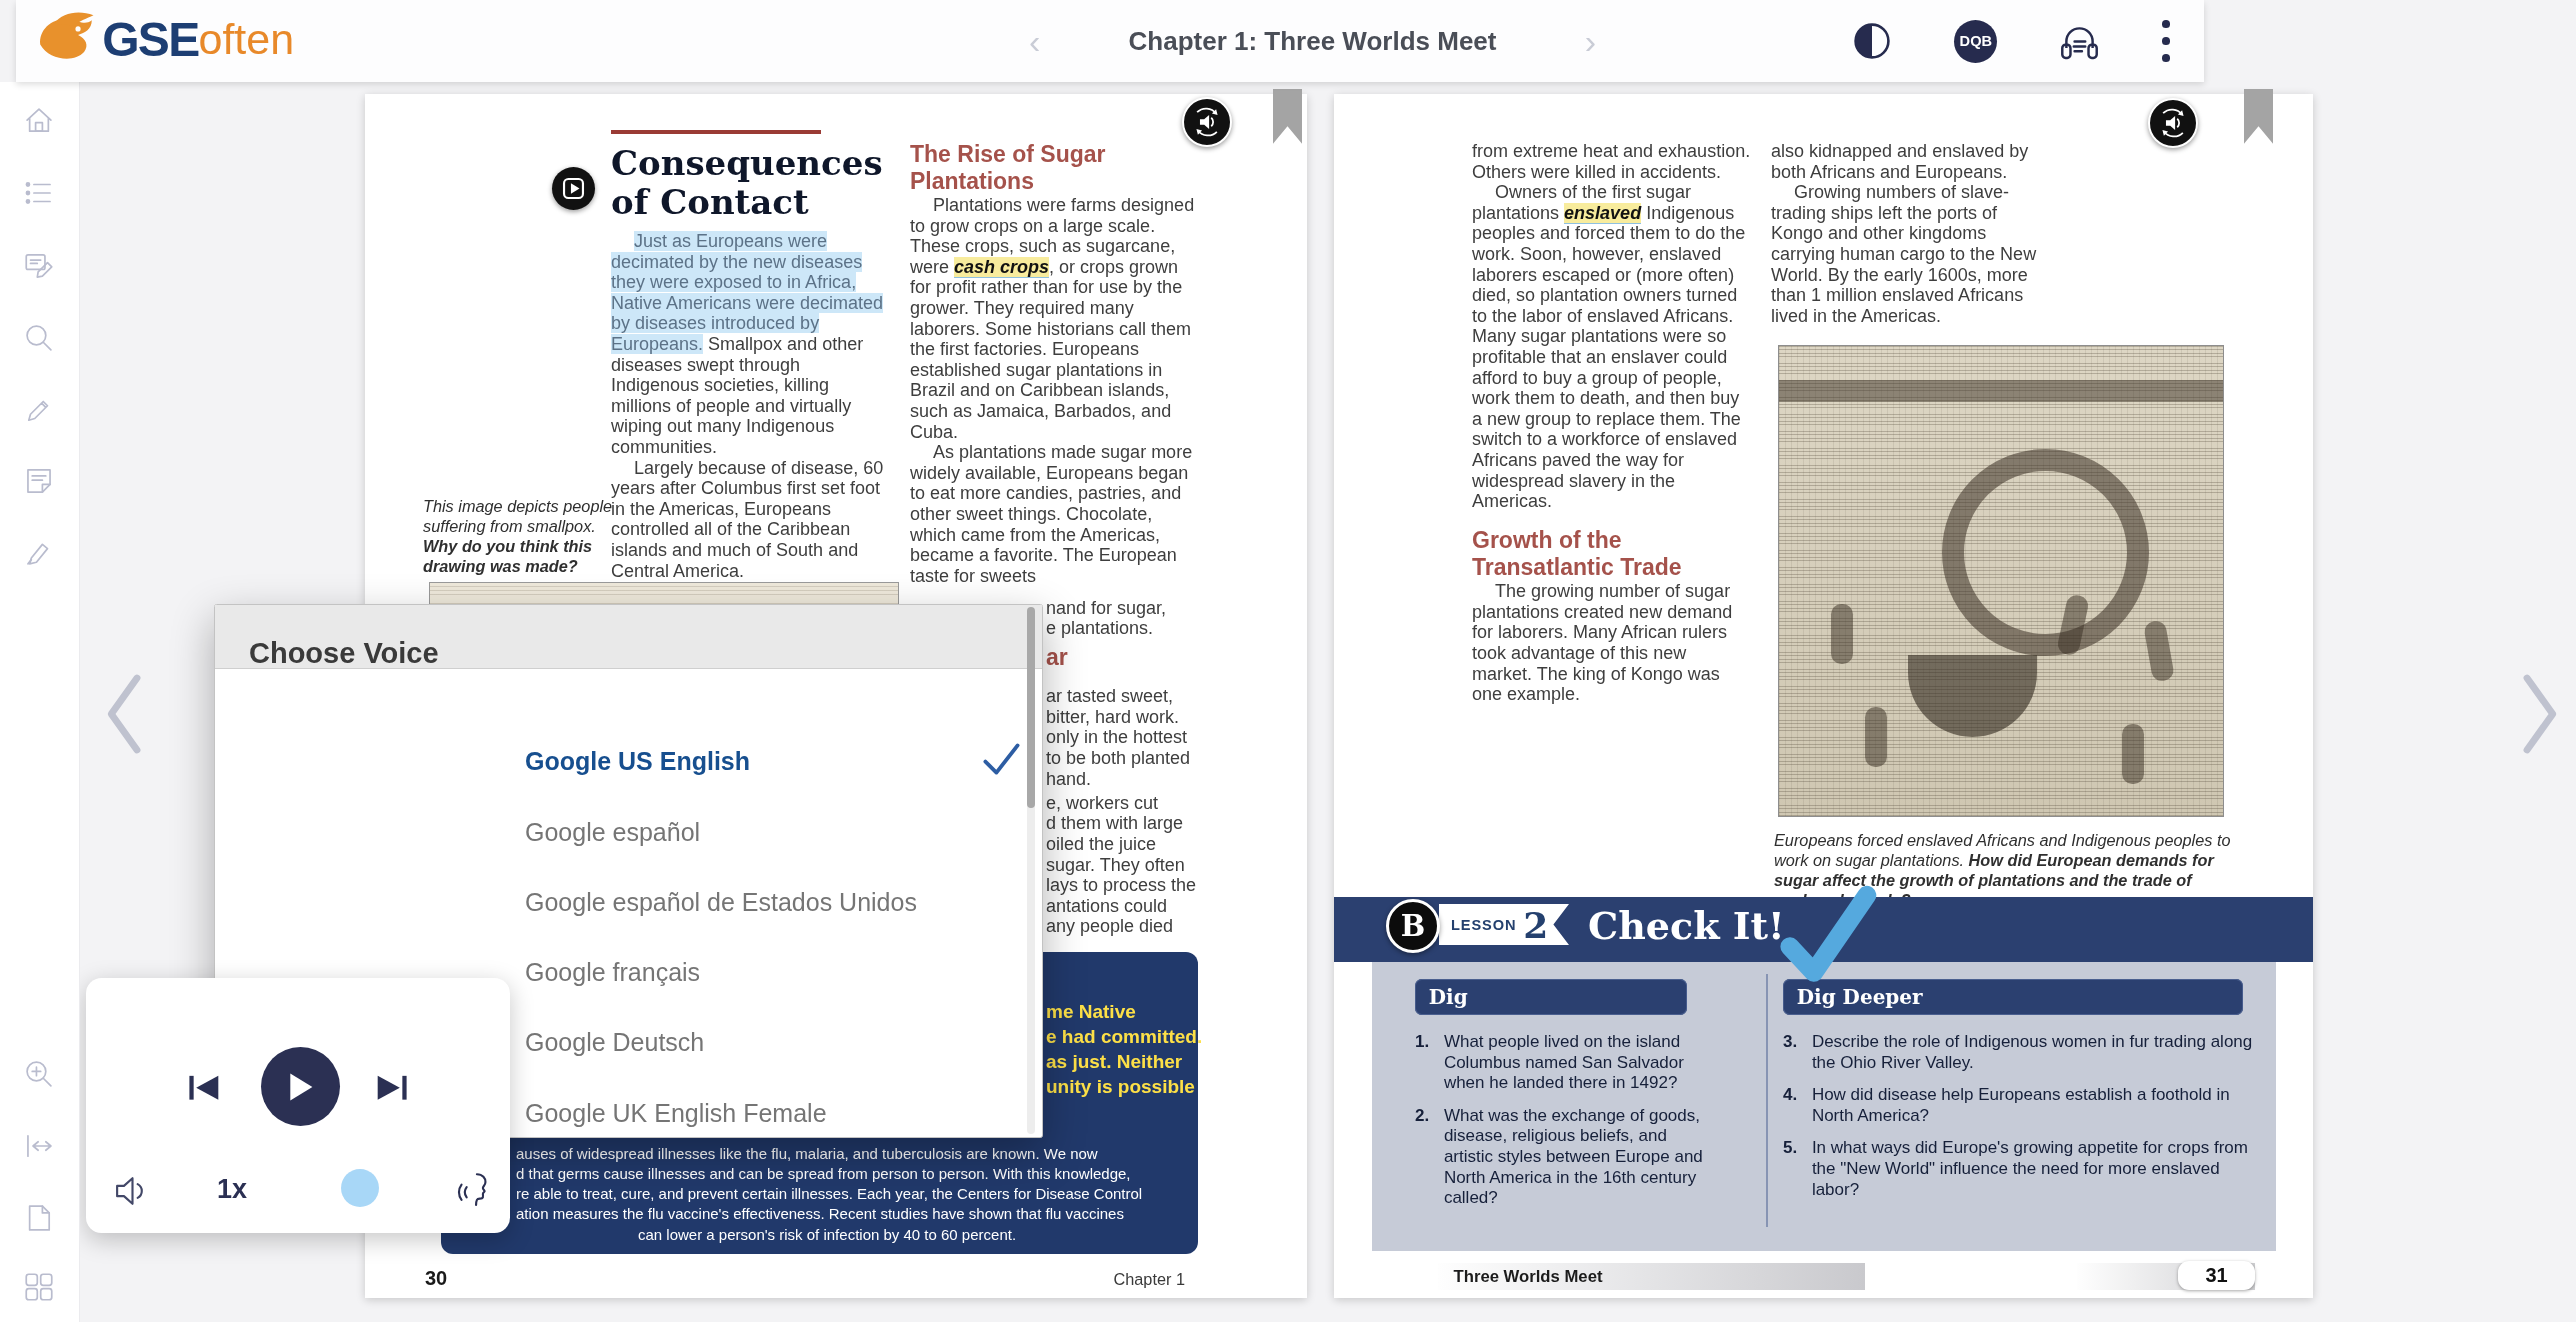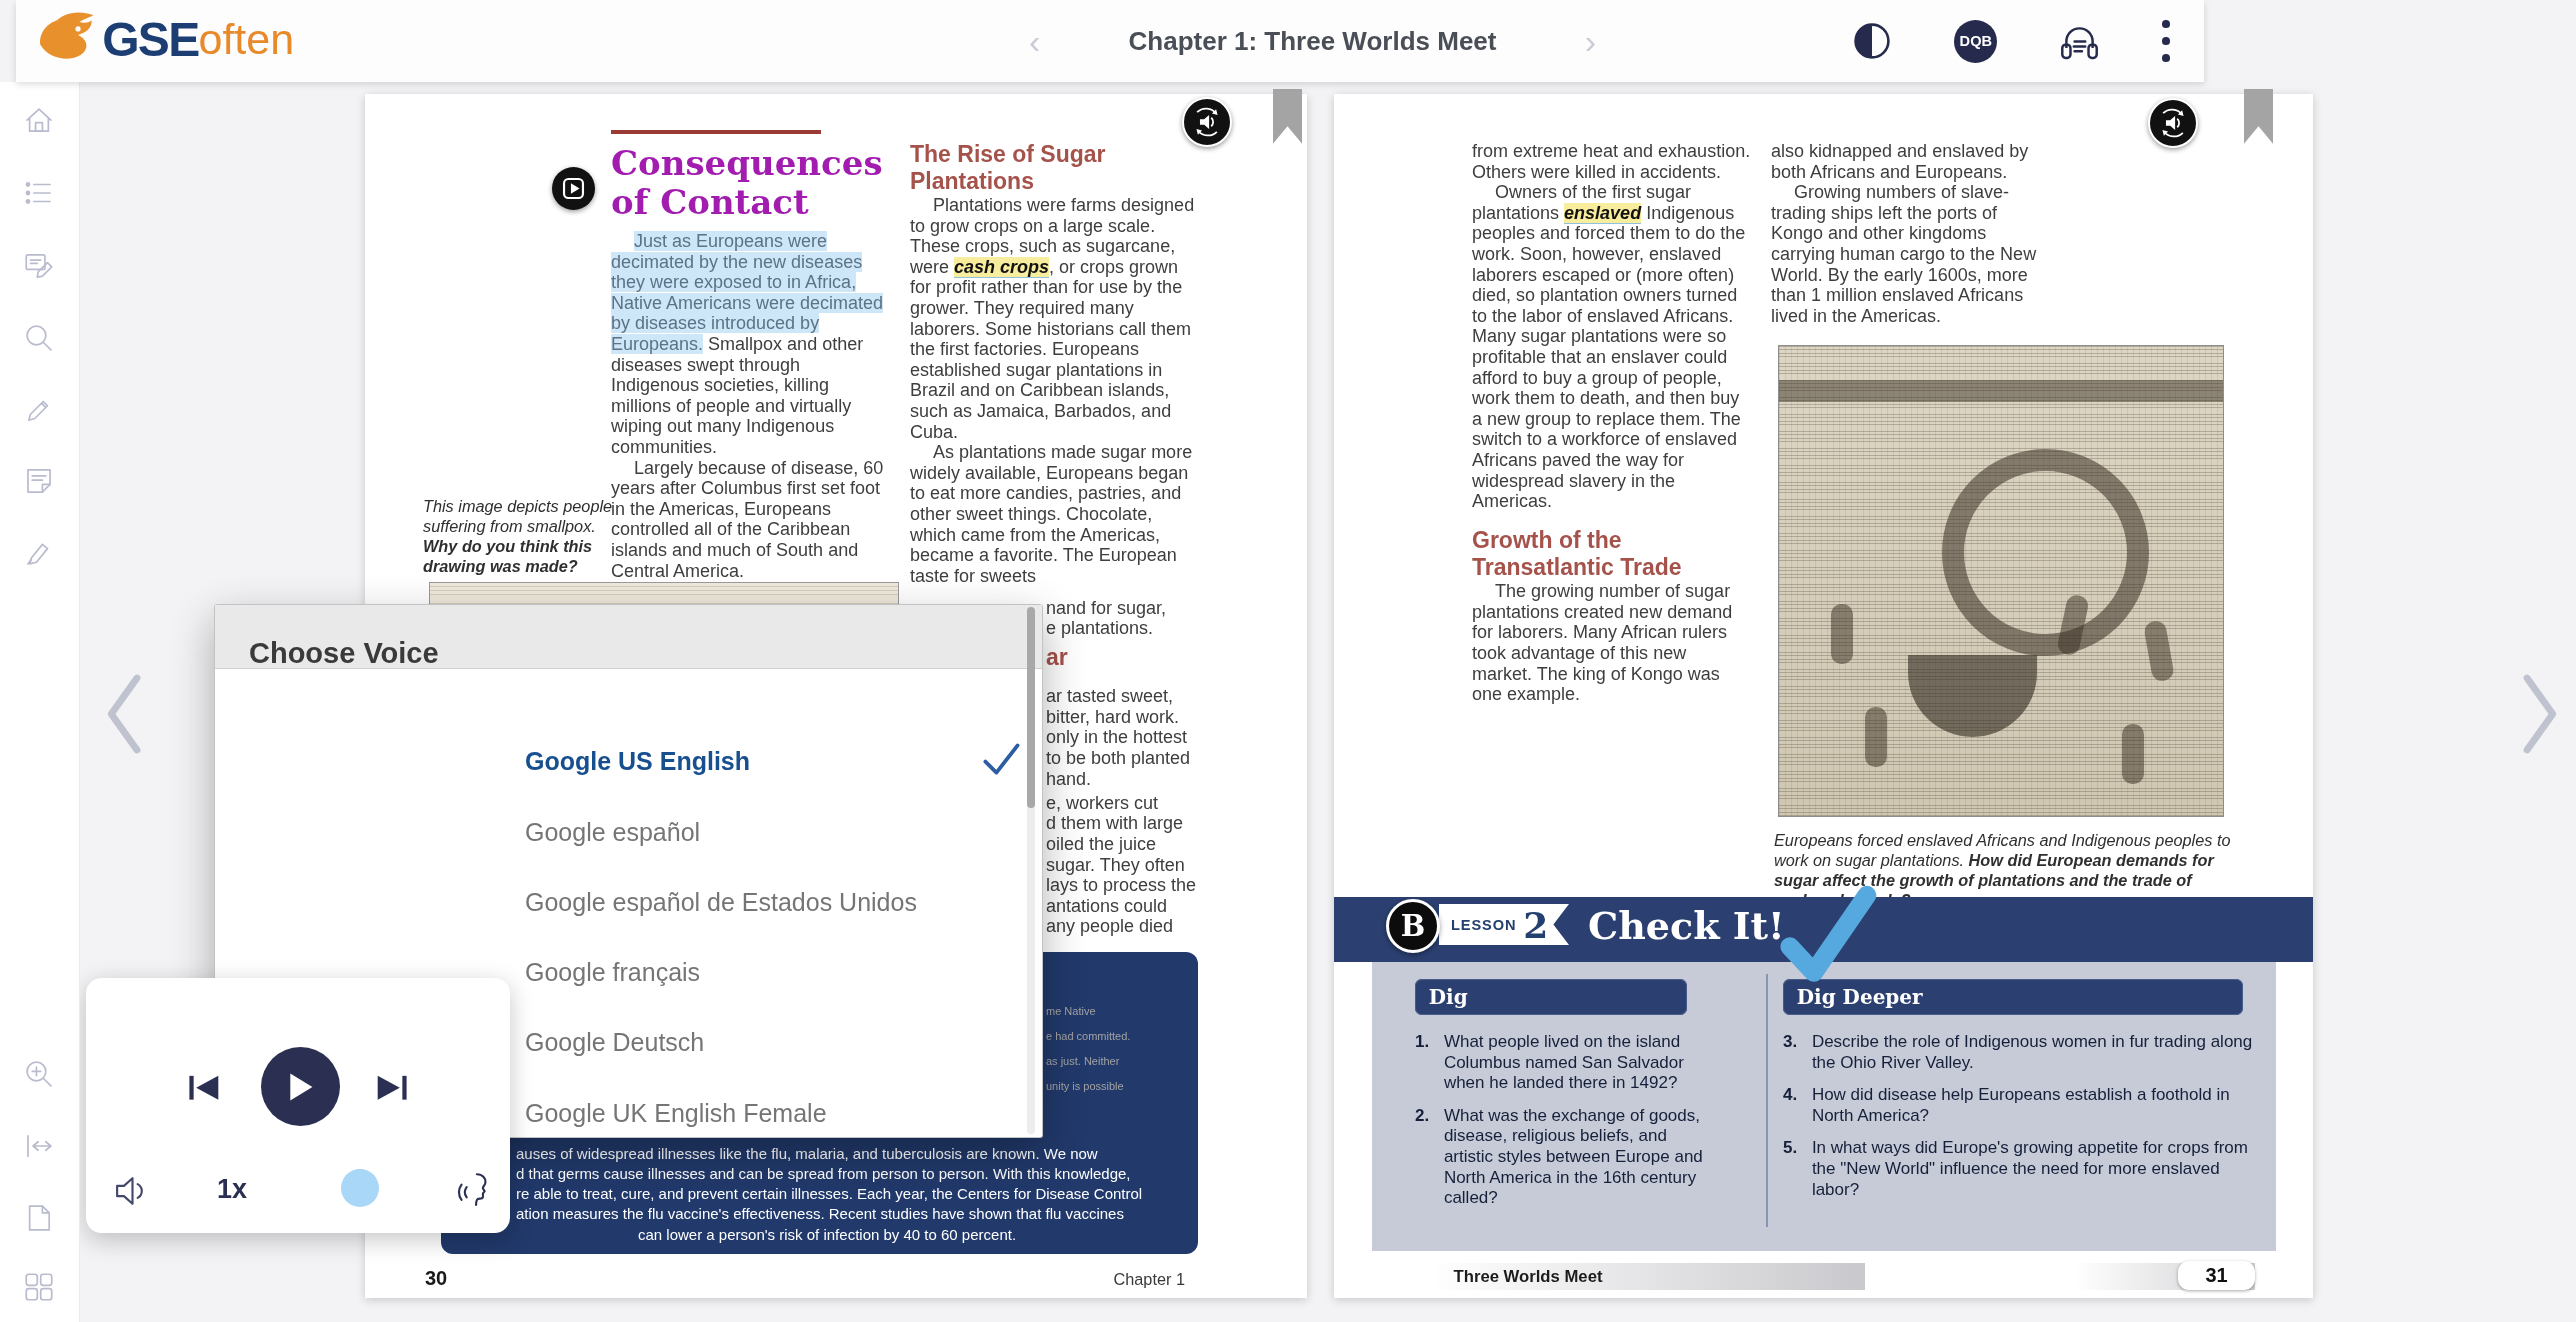--- a/index.html
+++ b/index.html
@@ -47,35 +47,35 @@
   .ind{text-indent:23px;}
   .redhead{font-family:"Liberation Sans",sans-serif;font-weight:bold;font-size:23px;line-height:27px;color:#a5524b;margin:0 0 6.9px 0;}
   .hl-blue{background:#cde7f8;color:#5c7287;}
   .vocab{background:#f8ec9d;color:#111;font-weight:bold;font-style:italic;border-bottom:1.7px solid #8fc1e0;}
   .caption{font-style:italic;font-size:16.3px;line-height:20px;color:#2f2f2f;}
   .caption b{font-weight:bold;}
   .frag{position:absolute;font-size:18px;line-height:20.6px;color:#3e3e3e;white-space:nowrap;}
 
   #cc-rule{position:absolute;left:246px;top:36px;width:210px;height:4.3px;background:#9a3b35;}
   #cc-head{position:absolute;left:246px;top:50px;width:240px;font-family:"DejaVu Serif",serif;
-           font-weight:bold;font-size:34px;line-height:39px;color:#a21caf;}
+           font-weight:bold;font-size:34px;line-height:39px;color:#0f172a;}
   #play-btn{position:absolute;left:187px;top:73px;width:43px;height:43px;border-radius:50%;background:#111;
             box-shadow:0 1.7px 5.2px rgba(0,0,0,.4);display:flex;align-items:center;justify-content:center;}
 
   #lp-col1{position:absolute;left:246px;top:137px;width:279px;}
   #lp-caption{position:absolute;left:58px;top:402px;width:199px;}
   #lp-img{position:absolute;left:64px;top:488px;width:468px;height:369px;border:1.7px solid #9a9a9a;
           background:#efe9db;}
   #lp-img:before{content:"";position:absolute;inset:0;
      background:repeating-linear-gradient(0deg,rgba(90,80,60,.18) 0 0.9px,transparent 0.9px 4.3px);}
   #lp-col2{position:absolute;left:545px;top:47px;width:285px;height:464px;overflow:hidden;}
 
   #bluebox{position:absolute;left:76px;top:858px;width:757px;height:302px;background:#21396b;border-radius:12px;}
   .bb-line{position:absolute;color:#fff;font-size:15px;line-height:19px;white-space:nowrap;}
-  .bb-cut{position:absolute;color:#a3a3a3;font-size:11px;line-height:25px;white-space:nowrap;}
+  .bb-cut{position:absolute;color:#fde047;font-size:19px;line-height:25px;white-space:nowrap;font-weight:bold;}
 
   .pgnum{position:absolute;font-size:20px;font-weight:bold;color:#1a1a1a;}
   .chfoot{position:absolute;font-size:16.3px;color:#3a3a3a;}
 
   
   #rp-col1{position:absolute;left:138px;top:47px;width:279px;height:755px;overflow:hidden;}
   #rp-col2{position:absolute;left:437px;top:47px;width:276px;height:202px;overflow:hidden;}
   #engraving{position:absolute;left:444px;top:251px;width:444px;height:470px;border:0.9px solid #8d8d8d;
              background:linear-gradient(#ddd6c4,#cfc7b2);overflow:hidden;}
   #engraving:before{content:"";position:absolute;inset:0;

